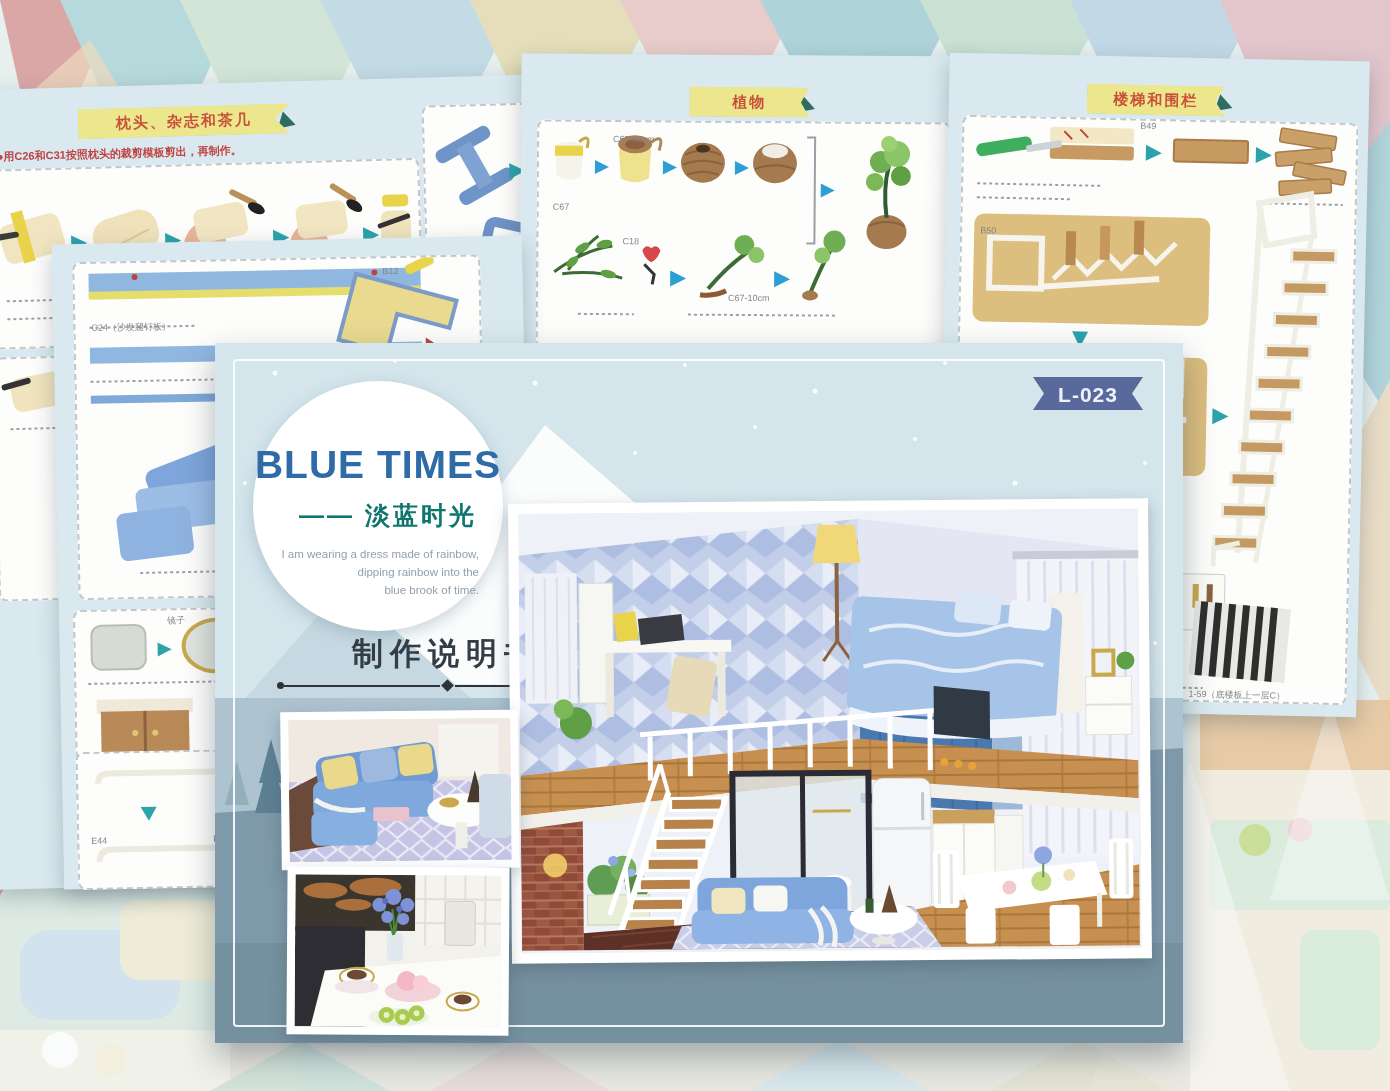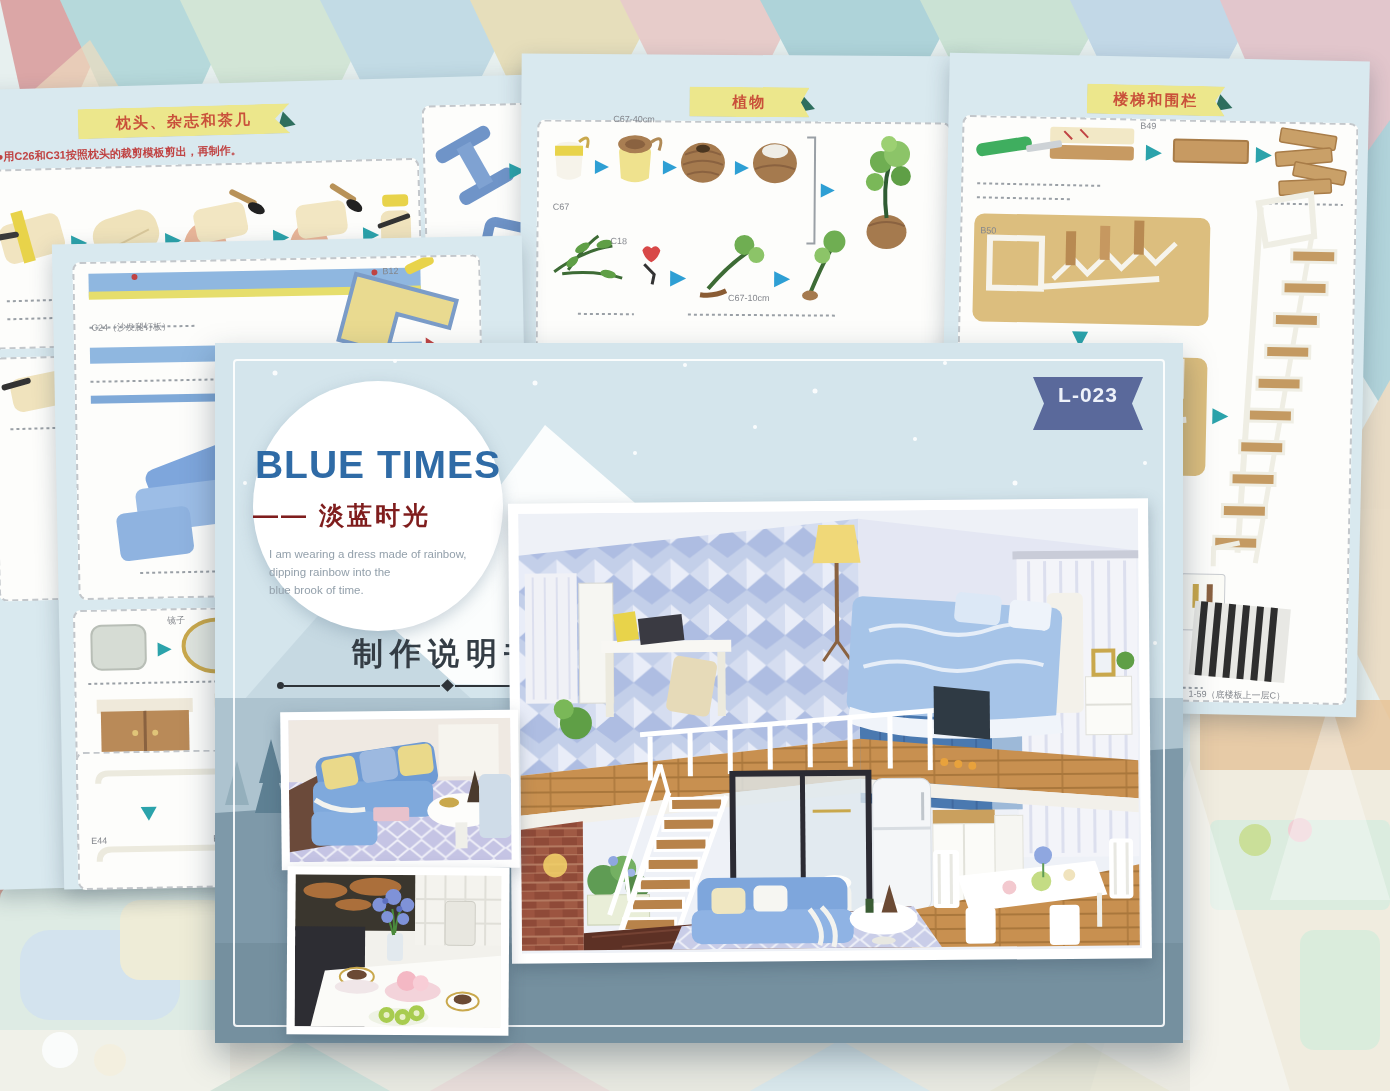--- a/index.html
+++ b/index.html
@@ -8,34 +8,34 @@
   .abs{position:absolute;}
   .sheet{position:absolute;background:#d9e9ef;box-shadow:0 8px 22px rgba(40,60,80,.28);}
   .panel{position:absolute;background:#fdfdfb;border:2px dashed #c3c7cb;border-radius:8px;}
   .banner{position:absolute;background:#ece78c;color:#c9503a;font-weight:bold;font-size:15px;
     text-align:center;height:30px;line-height:30px;letter-spacing:2px;
     clip-path:polygon(0 0,100% 0,93% 50%,100% 100%,0 100%);box-shadow:0 1px 2px rgba(0,0,0,.15);}
   .banner-fold{position:absolute;width:0;height:0;border-left:16px solid #2e6e5e;
     border-top:9px solid transparent;border-bottom:9px solid transparent;transform:rotate(18deg);}
   .lbl{position:absolute;font-size:9px;color:#84878d;white-space:nowrap;}
   .red-note{position:absolute;font-size:11px;font-weight:bold;color:#c04343;white-space:nowrap;}
-  .ribbon{position:absolute;width:110px;height:53px;background:#5a699b;color:#eef2fa;
+  .ribbon{position:absolute;width:110px;height:33px;background:#5a699b;color:#eef2fa;
     font-weight:bold;font-size:21px;letter-spacing:1px;text-align:center;line-height:36px;
     clip-path:polygon(0 0,100% 0,90% 50%,100% 100%,0 100%,10% 50%);box-shadow:0 2px 4px rgba(0,0,0,.2);}
   .cover{position:absolute;left:215px;top:343px;width:968px;height:700px;background:#d4e5ec;
     box-shadow:0 14px 30px rgba(30,50,70,.35);}
   .cover-frame{position:absolute;left:18px;top:16px;right:18px;bottom:16px;
     border:2px solid rgba(255,255,255,.9);border-radius:4px;pointer-events:none;}
   .circle{position:absolute;left:38px;top:38px;width:250px;height:250px;border-radius:50%;
     background:#ffffff;box-shadow:0 5px 16px rgba(110,135,155,.35);}
   .title{position:absolute;left:0;right:0;top:62px;text-align:center;font-size:39px;font-weight:bold;
     color:#2f6ba6;letter-spacing:1px;}
-  .subtitle-row{position:absolute;left:0;right:26px;top:118px;
-    font-size:25px;font-weight:bold;color:#7f1d1d;letter-spacing:3px;}
-  .tagline{position:absolute;left:16px;right:24px;top:165px;
+  .subtitle-row{position:absolute;left:0;right:26px;top:118px;text-align:right;
+    font-size:25px;font-weight:bold;color:#0f766e;letter-spacing:3px;}
+  .tagline{position:absolute;left:16px;right:24px;top:165px;text-align:right;
     font-size:11.5px;color:#93a0ab;line-height:1.55;}
   .manual{position:absolute;left:62px;top:290px;width:340px;text-align:center;
     font-size:31px;font-weight:bold;color:#343d45;letter-spacing:7px;}
   .divider{position:absolute;left:62px;top:338px;width:340px;display:flex;align-items:center;}
   .divider .dot{width:7px;height:7px;border-radius:50%;background:#2e3338;}
   .divider .line{flex:1;height:2px;background:#2e3338;}
   .divider .dia{width:9px;height:9px;background:#2e3338;transform:rotate(45deg);margin:0 3px;}
   .photo{position:absolute;background:#fff;box-shadow:0 6px 16px rgba(60,80,100,.35);}
 </style>
 </head>
@@ -259,22 +259,22 @@
             <ellipse cx="214" cy="246" rx="7" ry="3"></ellipse>
           <ellipse cx="312" cy="238" rx="7" ry="3"></ellipse>
             <ellipse cx="330" cy="248" rx="7" ry="3"></ellipse>
         </g>
         <path d="M92,228 q4,-7 9,-2 q5,-5 9,2 q-2,8 -9,12 q-7,-4 -9,-12" fill="#d84848"></path>
         <path d="M246,224 q3,-6 8,-2 q5,-4 8,2 q-2,7 -8,11 q-6,-4 -8,-11" fill="#d84848"></path>
         <polygon points="142,252 158,260 142,268" fill="#2e9fd4"></polygon>
       </svg>
     </div>
     <span class="lbl" style="left:32px;top:148px">C67</span>
-    <span class="lbl" style="left:92px;top:60px">C67-40cm</span>
-    <span class="lbl" style="left:90px;top:182px">C18</span>
+    <span class="lbl" style="left:92px;top:80px">C67-40cm</span>
+    <span class="lbl" style="left:102px;top:182px">C18</span>
     <span class="lbl" style="left:208px;top:238px">C67-10cm</span>
     <span class="lbl" style="left:70px;top:292px">C16</span>
     <div class="panel" style="left:16px;top:378px;width:410px;height:100px"></div>
   </div>
 
   <div class="sheet" style="left:943px;top:57px;width:420px;height:656px;transform:rotate(1.2deg)">
     <div class="banner-fold" style="left:268px;top:38px"></div>
     <div class="banner" style="left:138px;top:28px;width:138px">
       <span>楼梯和围栏</span>
     </div>

